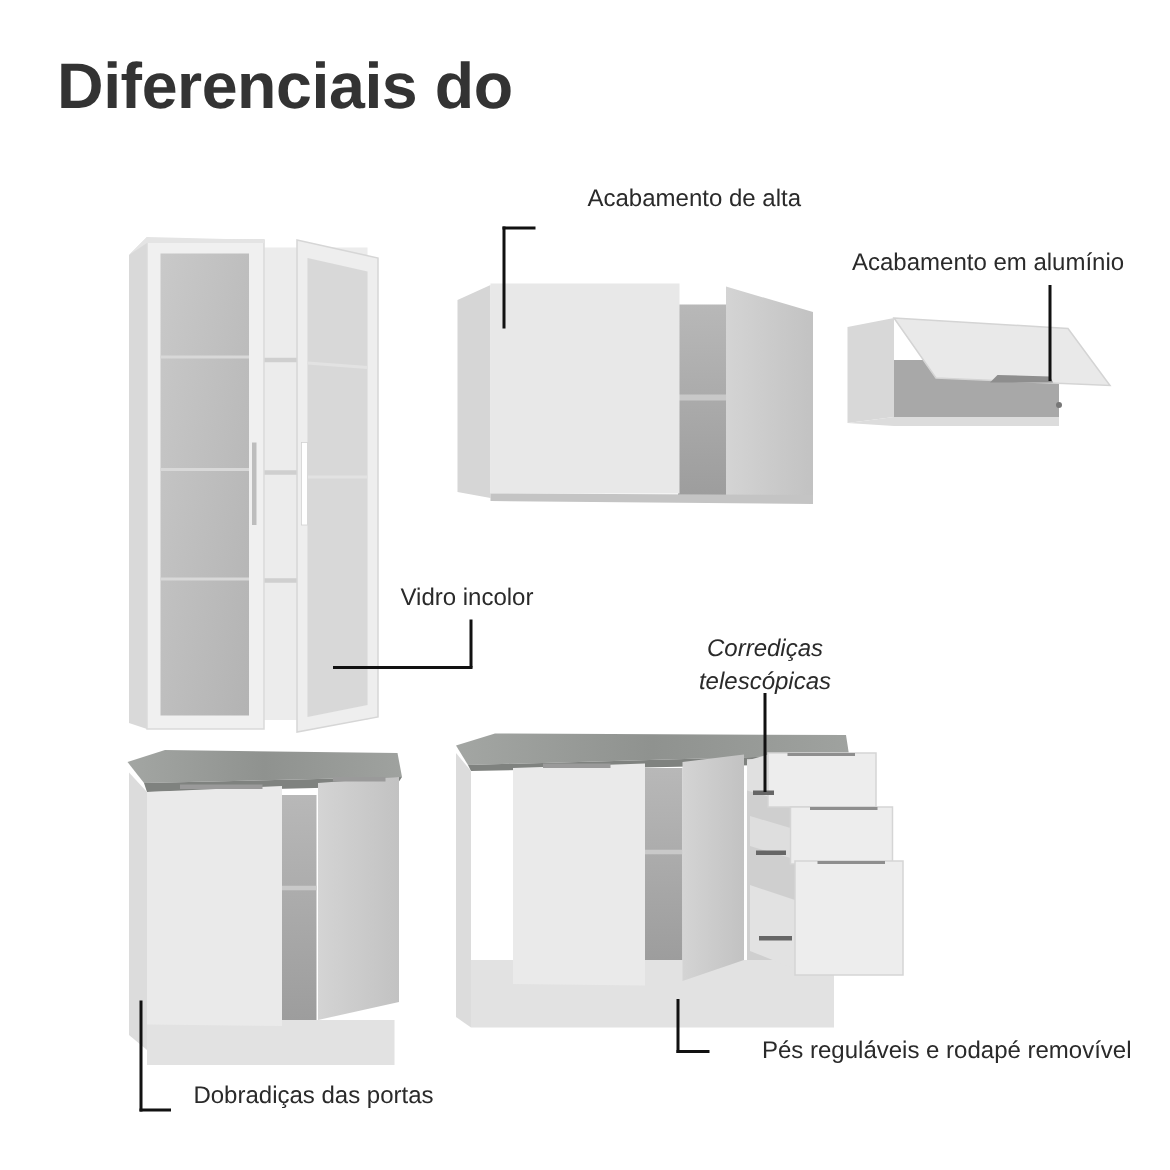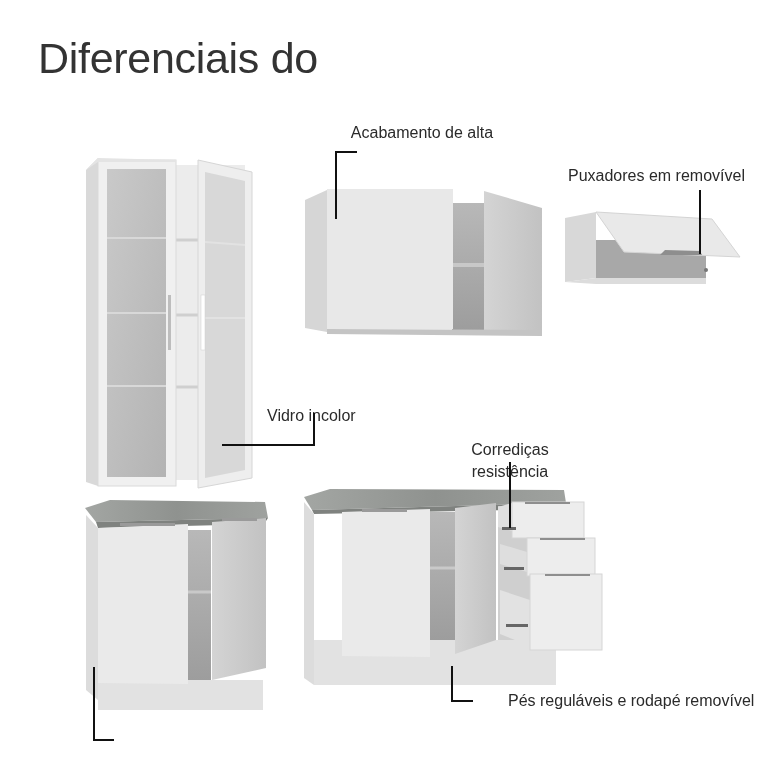--- a/index.html
+++ b/index.html
@@ -1,17 +1,17 @@
 <!DOCTYPE html>
 <html><head>
 <meta charset="utf-8">
 <style>
   html, body { margin: 0; padding: 0; background: #ffffff; }
   body { width: 780px; height: 780px; position: relative; overflow: hidden; font-family: "Liberation Sans", "DejaVu Sans", sans-serif; color: #2b2b2b; }
-  .title { position: absolute; left: 38px; top: 32px; font-size: 43px; font-weight: normal; line-height: 53px; color: #333333; letter-spacing: -0.3px; }
+  .title { position: absolute; left: 38px; top: 32px; font-size: 43px; font-weight: bold; line-height: 53px; color: #333333; letter-spacing: -0.3px; }
   .title span { display: block; }
   .label { position: absolute; font-size: 16px; line-height: 22px; color: #2a2a2a; text-align: center; white-space: nowrap; }
   .line { position: absolute; background: #111111; }
   svg.illus { position: absolute; left: 0; top: 0; }
 </style>
 </head>
 <body>
 
 <div class="title">
   <span>Diferenciais do</span>
@@ -120,39 +120,40 @@
     <polygon points="500,590 530,600 530,646 500,634" fill="#e2e2e2"></polygon>
     <rect x="530" y="574" width="72" height="76" fill="#ededed" stroke="#d5d5d5"></rect>
     <rect x="545" y="574" width="45" height="2" fill="#8e8e8e"></rect>
 
     <rect x="502" y="527" width="14" height="3" fill="#666"></rect>
     <rect x="504" y="567" width="20" height="3" fill="#666"></rect>
     <rect x="506" y="624" width="22" height="3" fill="#666"></rect>
   </g>
 </svg>
 
-<div class="label" style="left:332px; top:122px; width:180px;">
+<div class="label" style="left:354px; top:122px; width:180px;text-align:right;">
   <div>Acabamento de alta</div>
 </div>
 <div class="line" style="left:335px; top:151px; width:22px; height:2px;"></div>
 <div class="line" style="left:335px; top:151px; width:2px; height:68px;"></div>
 
-<div class="label" style="left:568px; top:165px;">Puxadores em removível</div>
+<div class="label" style="left:568px; top:165px;">Acabamento em alumínio</div>
 <div class="line" style="left:699px; top:190px; width:2px; height:64px;"></div>
 
-<div class="label" style="left:267px; top:405px;">Vidro incolor</div>
+<div class="label" style="left:267px; top:388px;">Vidro incolor</div>
 <div class="line" style="left:313px; top:413px; width:2px; height:32px;"></div>
 <div class="line" style="left:222px; top:444px; width:93px; height:2px;"></div>
 
-<div class="label" style="left:452px; top:439px; width:116px;">
+<div class="label" style="left:452px; top:422px; width:116px;font-style:italic;">
   <div>Corrediças</div>
-  <div>resistência</div>
+  <div>telescópicas</div>
 </div>
 <div class="line" style="left:509px; top:462px; width:2px; height:66px;"></div>
 
 <div class="label" style="left:508px; top:690px;">Pés reguláveis e rodapé removível</div>
 <div class="line" style="left:451px; top:666px; width:2px; height:36px;"></div>
 <div class="line" style="left:451px; top:700px; width:22px; height:2px;"></div>
 
 <div class="label" style="left:114px; top:720px; width:190px;">
+  <div>Dobradiças das portas</div>
 </div>
 <div class="line" style="left:93px; top:667px; width:2px; height:74px;"></div>
 <div class="line" style="left:93px; top:739px; width:21px; height:2px;"></div>
 
 </body></html>

